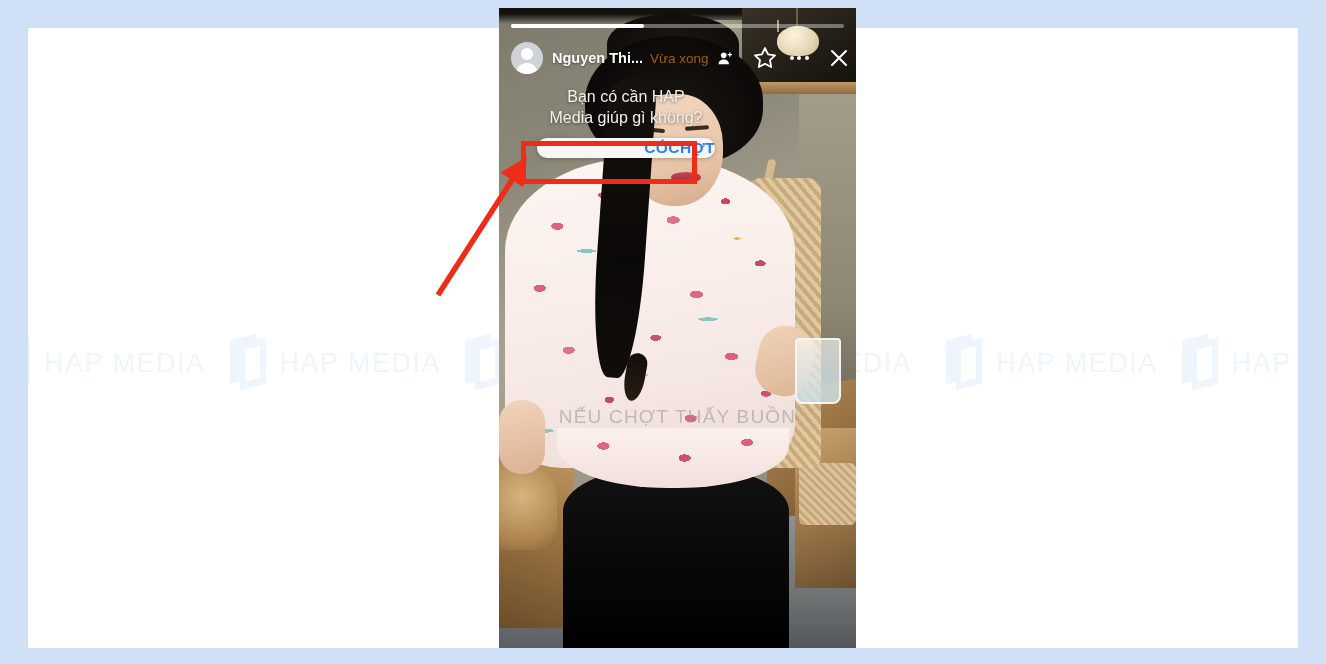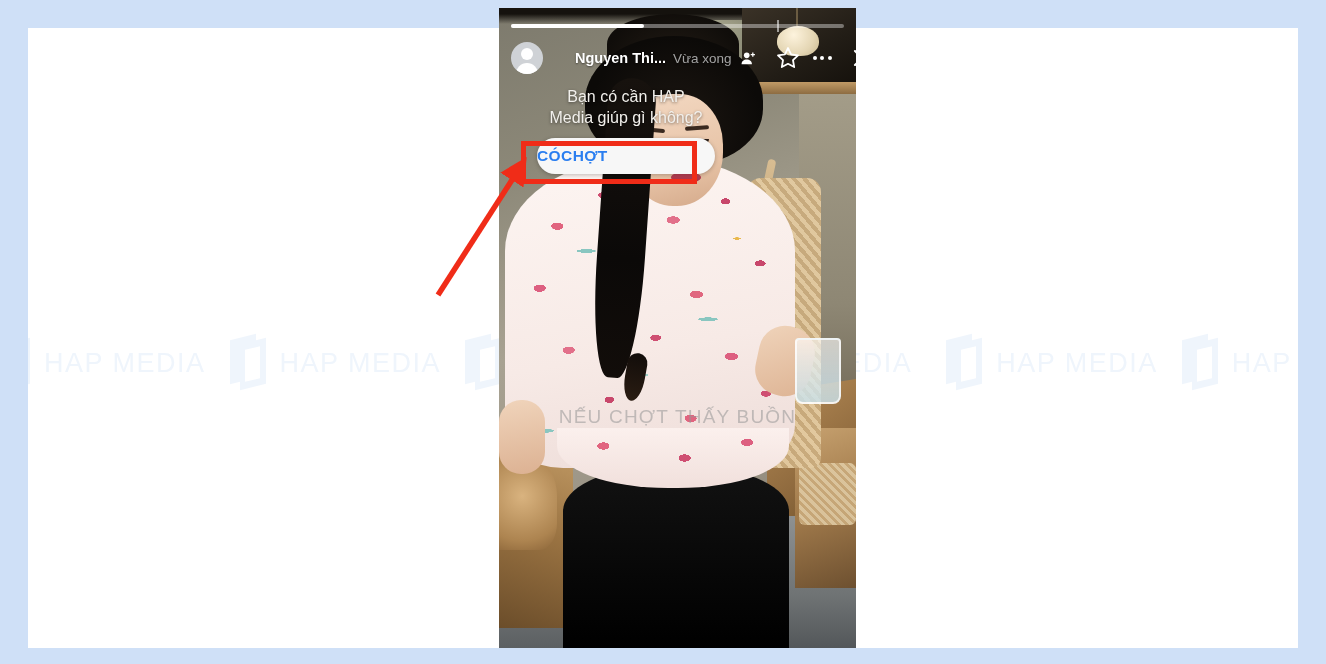--- a/index.html
+++ b/index.html
@@ -310,24 +310,23 @@
     width: 12px; height: 12px; border-radius: 50%; background: #ffffff;
   }
   #avatar::after {
     content: ""; position: absolute; left: 5px; top: 21px;
     width: 22px; height: 16px; border-radius: 11px 11px 0 0; background: #ffffff;
   }
   #username {
     color: #ffffff; font-size: 14.5px; font-weight: bold;
     text-shadow: 0 1px 2px rgba(0,0,0,.45);
     white-space: nowrap;
-    margin-left: 23px;
   }
   #timestamp {
-    color: #a3a3a3; font-size: 13.5px; font-weight: normal;
+    color: #a16207; font-size: 13.5px; font-weight: normal;
     text-shadow: 0 1px 2px rgba(0,0,0,.45);
     white-space: nowrap; margin-left: -2px;
   }
   #close-friends-icon { flex: none; margin-left: -1px; }
   #header-spacer { flex: 1 1 auto; }
   .hdr-icon { flex: none; cursor: pointer; display: flex; align-items: center; justify-content: center; }
   #more-dots { display: flex; gap: 3.5px; align-items: center; padding: 0 3px; }
   #more-dots span { width: 4px; height: 4px; border-radius: 50%; background: #ffffff; display: block; }
 
   
@@ -339,24 +338,24 @@
     color: #f2f0ec;
     font-size: 16px;
     line-height: 21px;
     font-weight: 500;
     text-shadow: 0 1px 3px rgba(0,0,0,.5);
     padding: 0 6px;
     white-space: pre-line;
   }
   #answer-bar {
     margin: 10px auto 0;
-    width: 178px; height: 36px;
+    width: 178px; height: 20px;
     background: #f7f7f7;
     border-radius: 18px;
-    display: flex; align-items: center; justify-content: flex-start;
+    display: flex; align-items: center; justify-content: flex-end;
     box-shadow: 0 1px 4px rgba(0,0,0,.25);
   }
   .answer-btn {
     color: #2a7ef0;
     font-size: 15.5px;
     font-weight: bold;
     letter-spacing: .4px;
     cursor: pointer;
     font-family: "Liberation Sans", sans-serif;
   }

